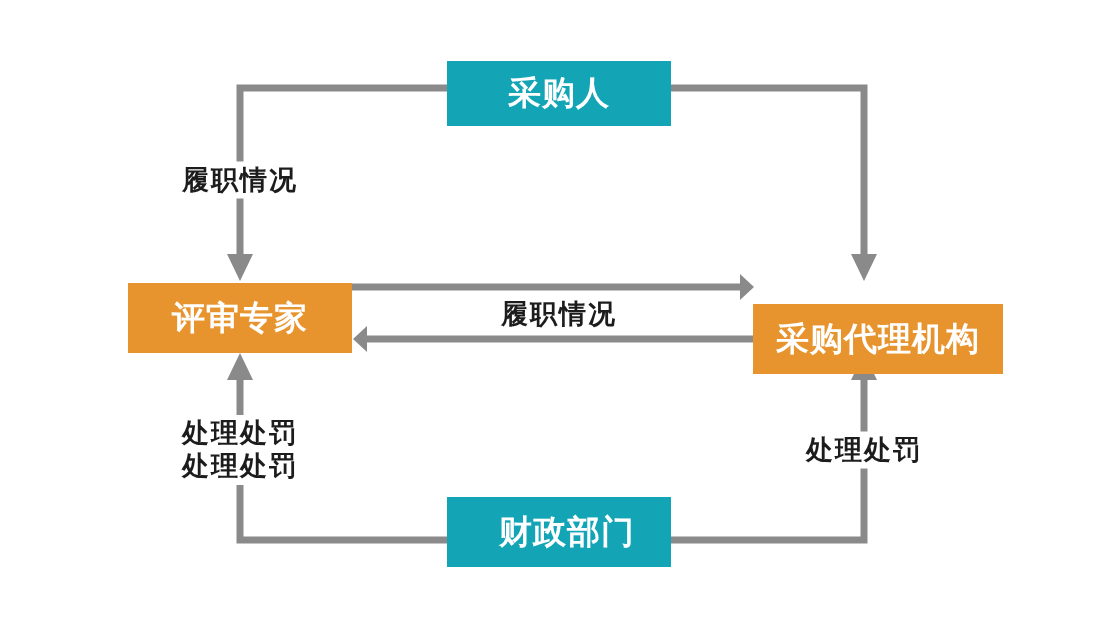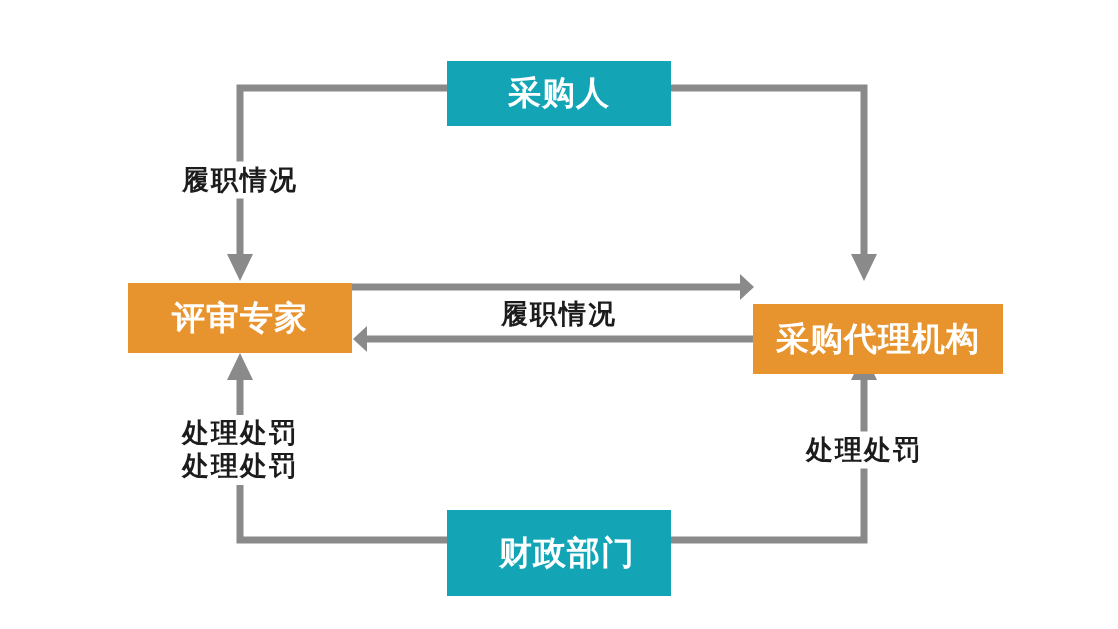--- a/index.html
+++ b/index.html
@@ -92,21 +92,21 @@
   </div>
 
   <div class="node orange" style="left:128px; top:283px; width:224px; height:70px;">
     <span class="node-label">评审专家</span>
   </div>
 
   <div class="node orange" style="left:753px; top:283px; width:250px; height:70px;margin-top:21px;">
     <span class="node-label">采购代理机构</span>
   </div>
 
-  <div class="node teal" style="left:447px; top:510px; width:224px; height:86px;padding-left:16px;">
+  <div class="node teal" style="left:447px; top:497px; width:224px; height:70px;padding-left:16px;">
     <span class="node-label">财政部门</span>
   </div>
 
   <div class="edge-label" style="left:240px; top:180px;">
     <span>履职情况</span>
   </div>
 
 
   <div class="edge-label" style="left:559px; top:314px; padding:0 10px;">
     <span>履职情况</span>

